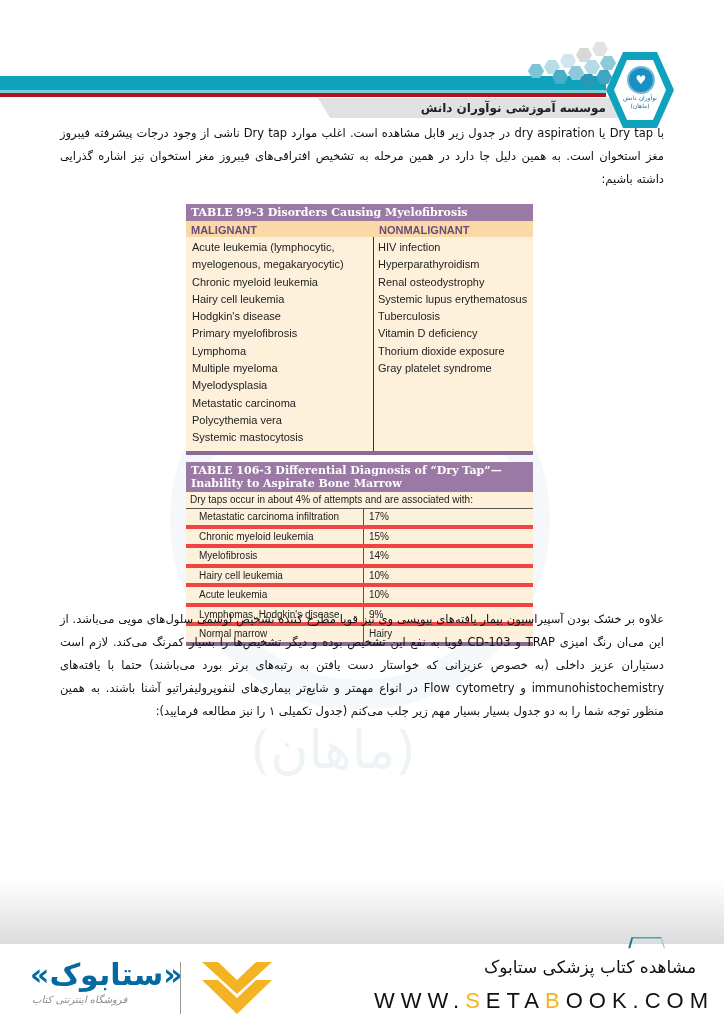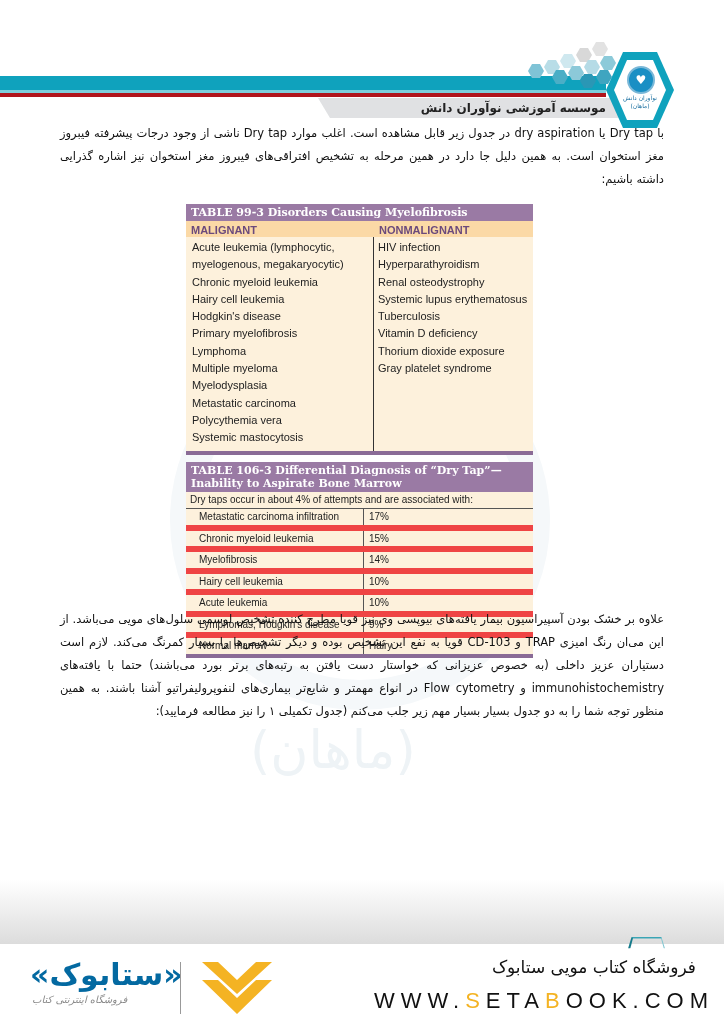--- a/index.html
+++ b/index.html
@@ -81,21 +81,21 @@
   .tbl-sub div { padding: 0 5px; }
   .tbl-body { background: #fdf1dc; display: flex; border-bottom: 4px solid #8a6b96; }
   .col-left { width: 188px; border-right: 1px solid #333; padding: 2px 4px 4px 6px; box-sizing: border-box; }
   .col-right { flex: 1; padding: 2px 4px 4px 4px; }
   .item { font-size: 11px; line-height: 17.3px; color: #222; }
   .tbl2-note {
     background: #fdf1dc; font-size: 10px; line-height: 14px; padding: 1px 4px;
     border-bottom: 1px solid #555; color: #222;
   }
   .tbl2-body { background: #fdf1dc; border-bottom: 4px solid #8a6b96; }
-  .dt-row { display: flex; border-bottom: 6px solid #ef4444; height: 15.5px; line-height: 15.5px; font-size: 10px; color: #222; }
+  .dt-row { display: flex; border-bottom: 4px solid #ef4444; height: 15.5px; line-height: 15.5px; font-size: 10px; color: #222; }
   .dt-row:last-child { border-bottom: none; }
   .dt-name { width: 178px; padding-left: 13px; border-right: 1px solid #555; box-sizing: border-box; }
   .dt-val { padding-left: 5px; }
   
   .watermark {
     position: absolute; left: 250px; top: 720px; font-size: 52px; color: #eef3f6;
     font-family: "DejaVu Sans", sans-serif; direction: rtl;
   }
   .wm-circle {
     position: absolute; left: 170px; top: 330px; width: 380px; height: 380px;
@@ -237,21 +237,21 @@
         <div class="dt-val">Hairy</div>
       </div>
     </div>
 </div>
 
 <div class="para para2">علاوه بر خشک بودن آسپیراسیون بیمار یافته‌های بیوپسی وی نیز قویا مطرح کننده تشخیص لوسمی سلول‌های مویی می‌باشد. از این می‌ان رنگ امیزی TRAP و CD-103 قویا به نفع این تشخیص بوده و دیگر تشخیص‌ها را بسیار کمرنگ می‌کند. لازم است دستیاران عزیز داخلی (به خصوص عزیزانی که خواستار دست یافتن به رتبه‌های برتر بورد می‌باشند) حتما با یافته‌های immunohistochemistry و Flow cytometry در انواع مهمتر و شایع‌تر بیماری‌های لنفوپرولیفراتیو آشنا باشند. به همین منظور توجه شما را به دو جدول بسیار بسیار مهم زیر جلب می‌کنم  (جدول تکمیلی ۱ را نیز مطالعه فرمایید):</div>
 
 <div class="footer-shadow"></div>
 <div class="footer-white"></div>
 <div class="footer-hex"></div>
-<div class="store-name">فروشگاه کتاب مویی ستابوک</div>
+<div class="store-name">مشاهده کتاب پزشکی ستابوک</div>
 <div class="store-url">
   <span>WWW.</span><span class="hl">S</span><span>ETA</span><span class="hl">B</span><span>OOK.COM</span>
 </div>
 <div class="seta-logo">
   <div class="seta-word">«ستابوک»</div>
   <div class="seta-tag">فروشگاه اینترنتی کتاب</div>
   <div class="seta-div"></div>
   <svg class="seta-chevron" viewBox="0 0 70 60">
     <polygon points="0,4 16,4 35,22 54,4 70,4 35,36" fill="#f4b323"></polygon>
     <polygon points="0,22 16,22 35,40 54,22 70,22 35,56" fill="#f4b323"></polygon>

